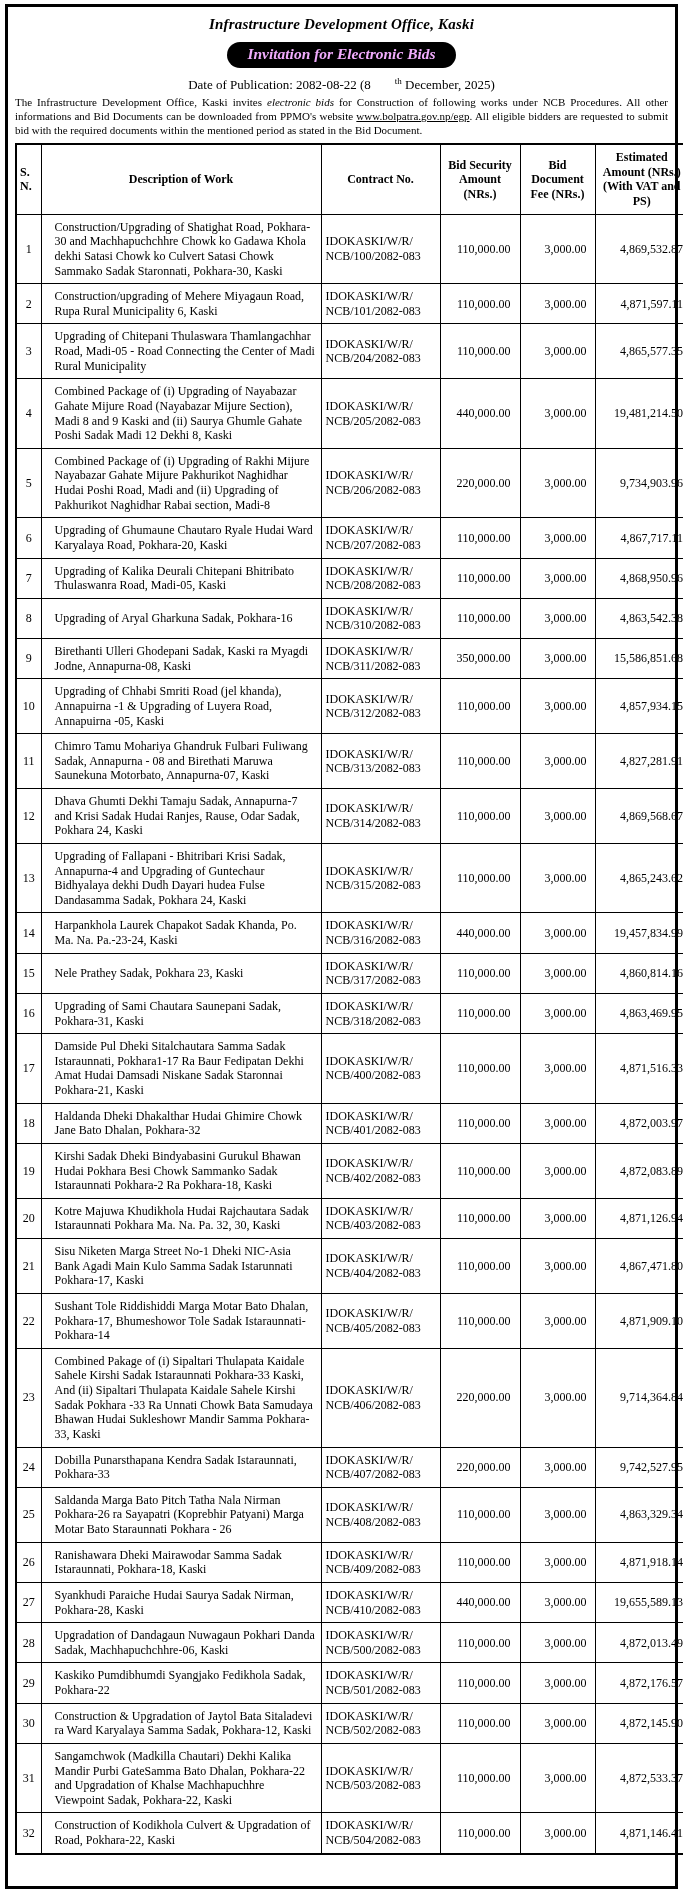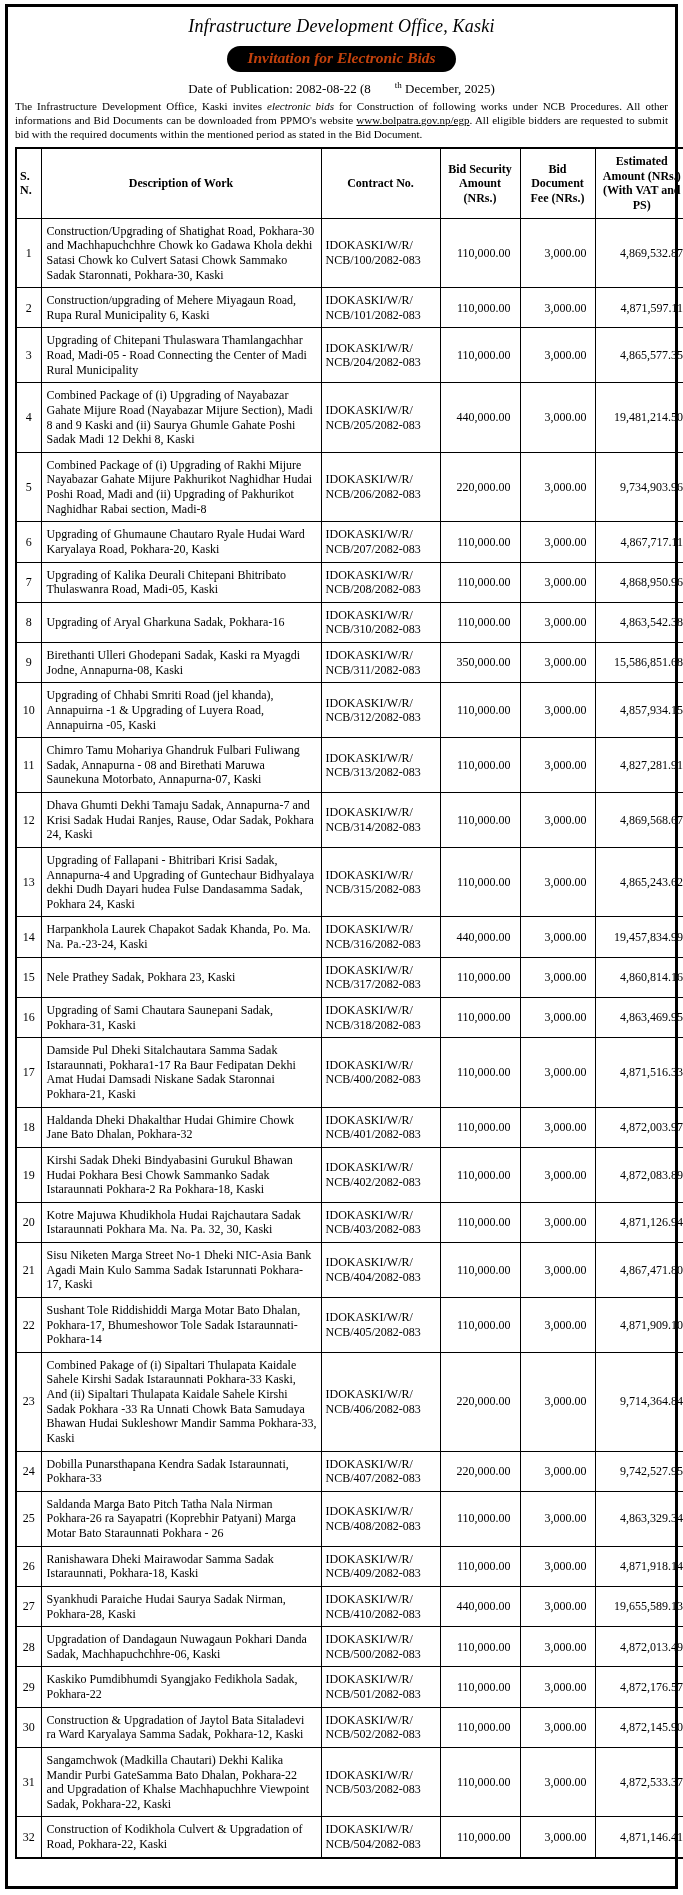--- a/index.html
+++ b/index.html
@@ -12,31 +12,31 @@
   .page {
     box-sizing: border-box;
     margin: 4px 5px;
     border: 3px solid #000;
     padding: 2px 7px 10px 7px;
     min-height: 1885px;
     background: #fff;
   }
   .title {
     text-align: center;
-    font-size: 18px;
-    font-weight: normal;
+    font-size: 15px;
+    font-weight: bold;
     font-style: italic;
     margin: 7px 0 9px 0;
     letter-spacing: 0.2px;
   }
   .banner-wrap { text-align: center; margin: 9px 0 8px 0; }
   .banner {
     display: inline-block;
     background: #000;
-    color: #c2410c;
+    color: #f0abfc;
     font-weight: bold;
     font-style: italic;
     font-size: 15.5px;
     padding: 3px 20px 5px 20px;
     border-radius: 16px;
   }
   .pub-date { text-align: center; font-size: 13px; margin: 5px 0 3px 0; }
   .pub-date sup { font-size: 9px; padding-left: 24px; }
   .intro {
     font-size: 11px;
@@ -60,21 +60,21 @@
   }
   thead th {
     font-weight: bold;
     text-align: center;
     padding: 5px 2px;
     border-bottom: 1.5px solid #000;
   }
   .th-sn { white-space: pre-line; text-align: left; padding-left: 3px; }
   td { padding: 5px 4px; }
   .col-sn { text-align: center; padding-left: 1px; padding-right: 1px; }
-  .col-description { text-align: left; padding-left: 5px; }
+  .col-description { text-align: left; padding-left: 13px; }
   .col-contract { white-space: pre-line; }
   .col-bid_security { text-align: right; padding-right: 9px; }
   .col-bid_document_fee { text-align: right; padding-right: 8px; margin-left: 9px; }
   .col-estimated_amount { text-align: right; padding-right: 5px; }
 </style>
 </head>
 <body>
 
 <div class="page">
 

